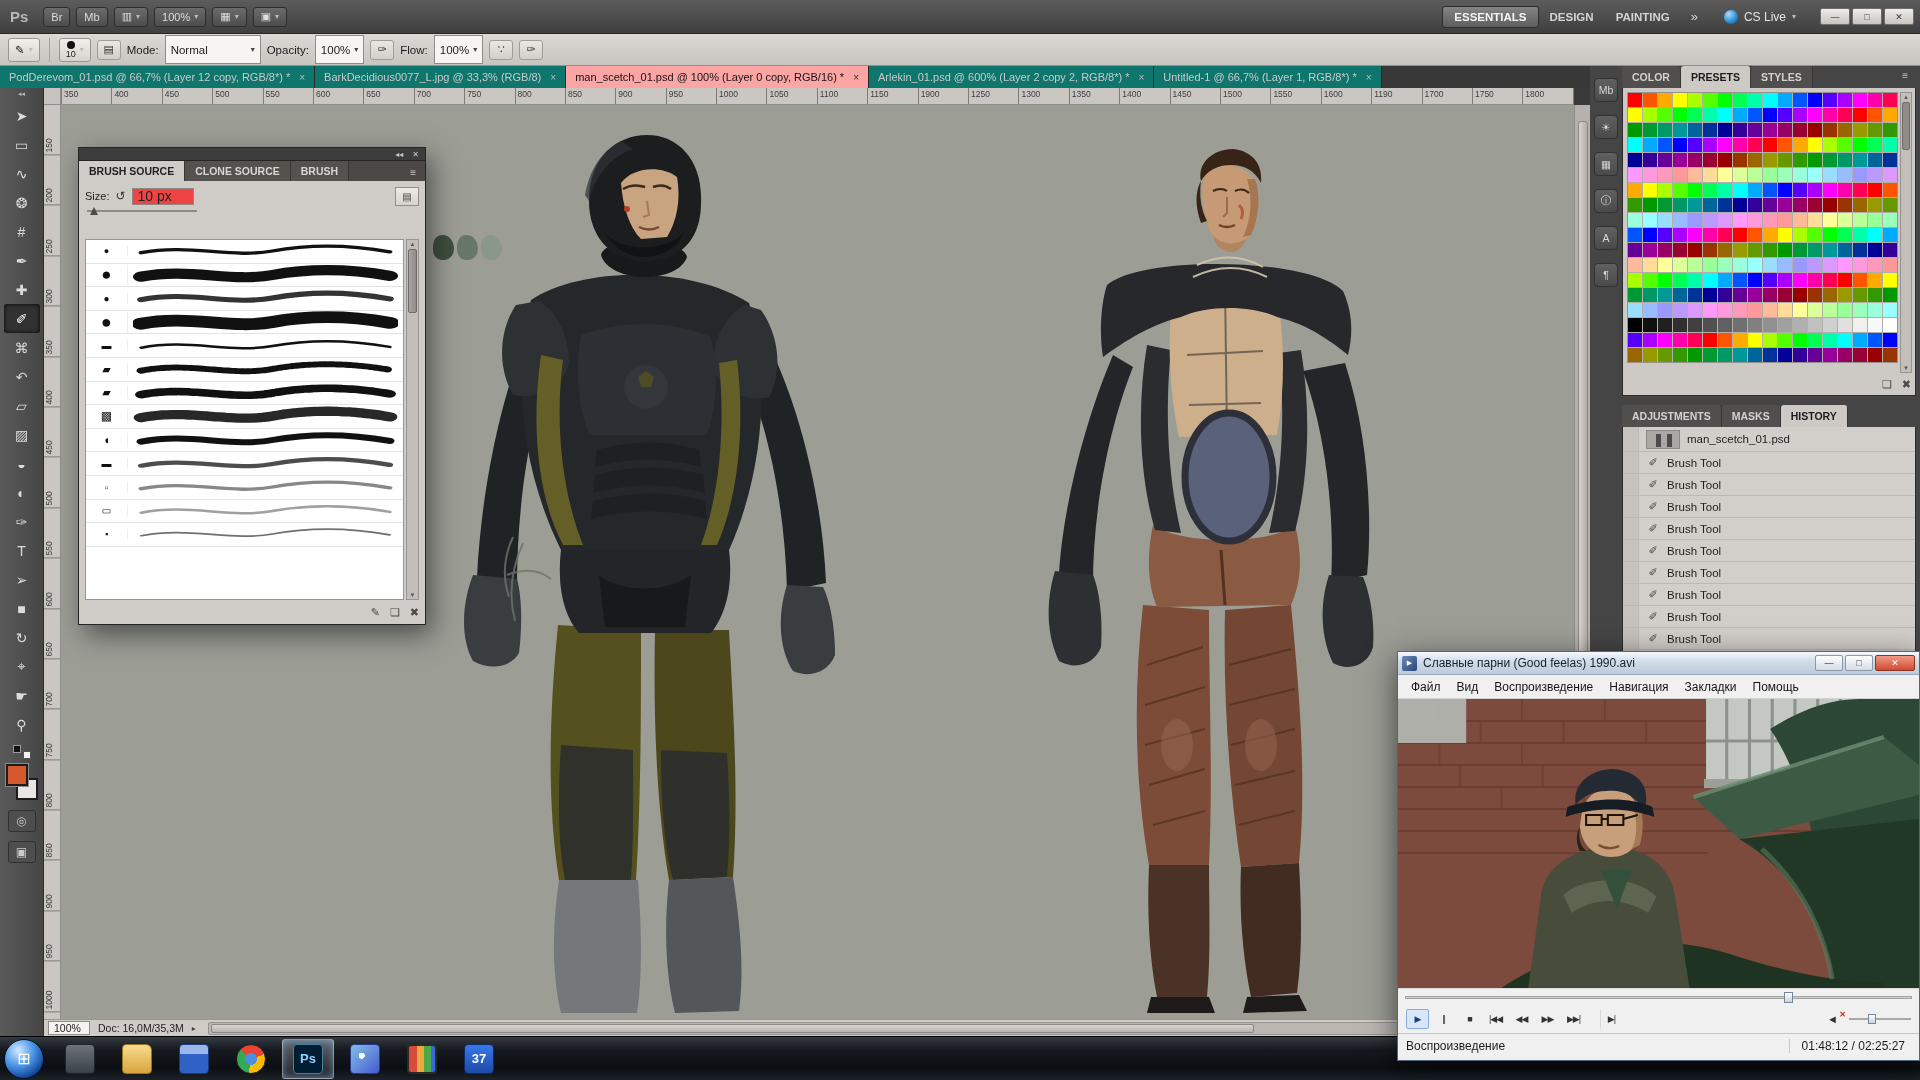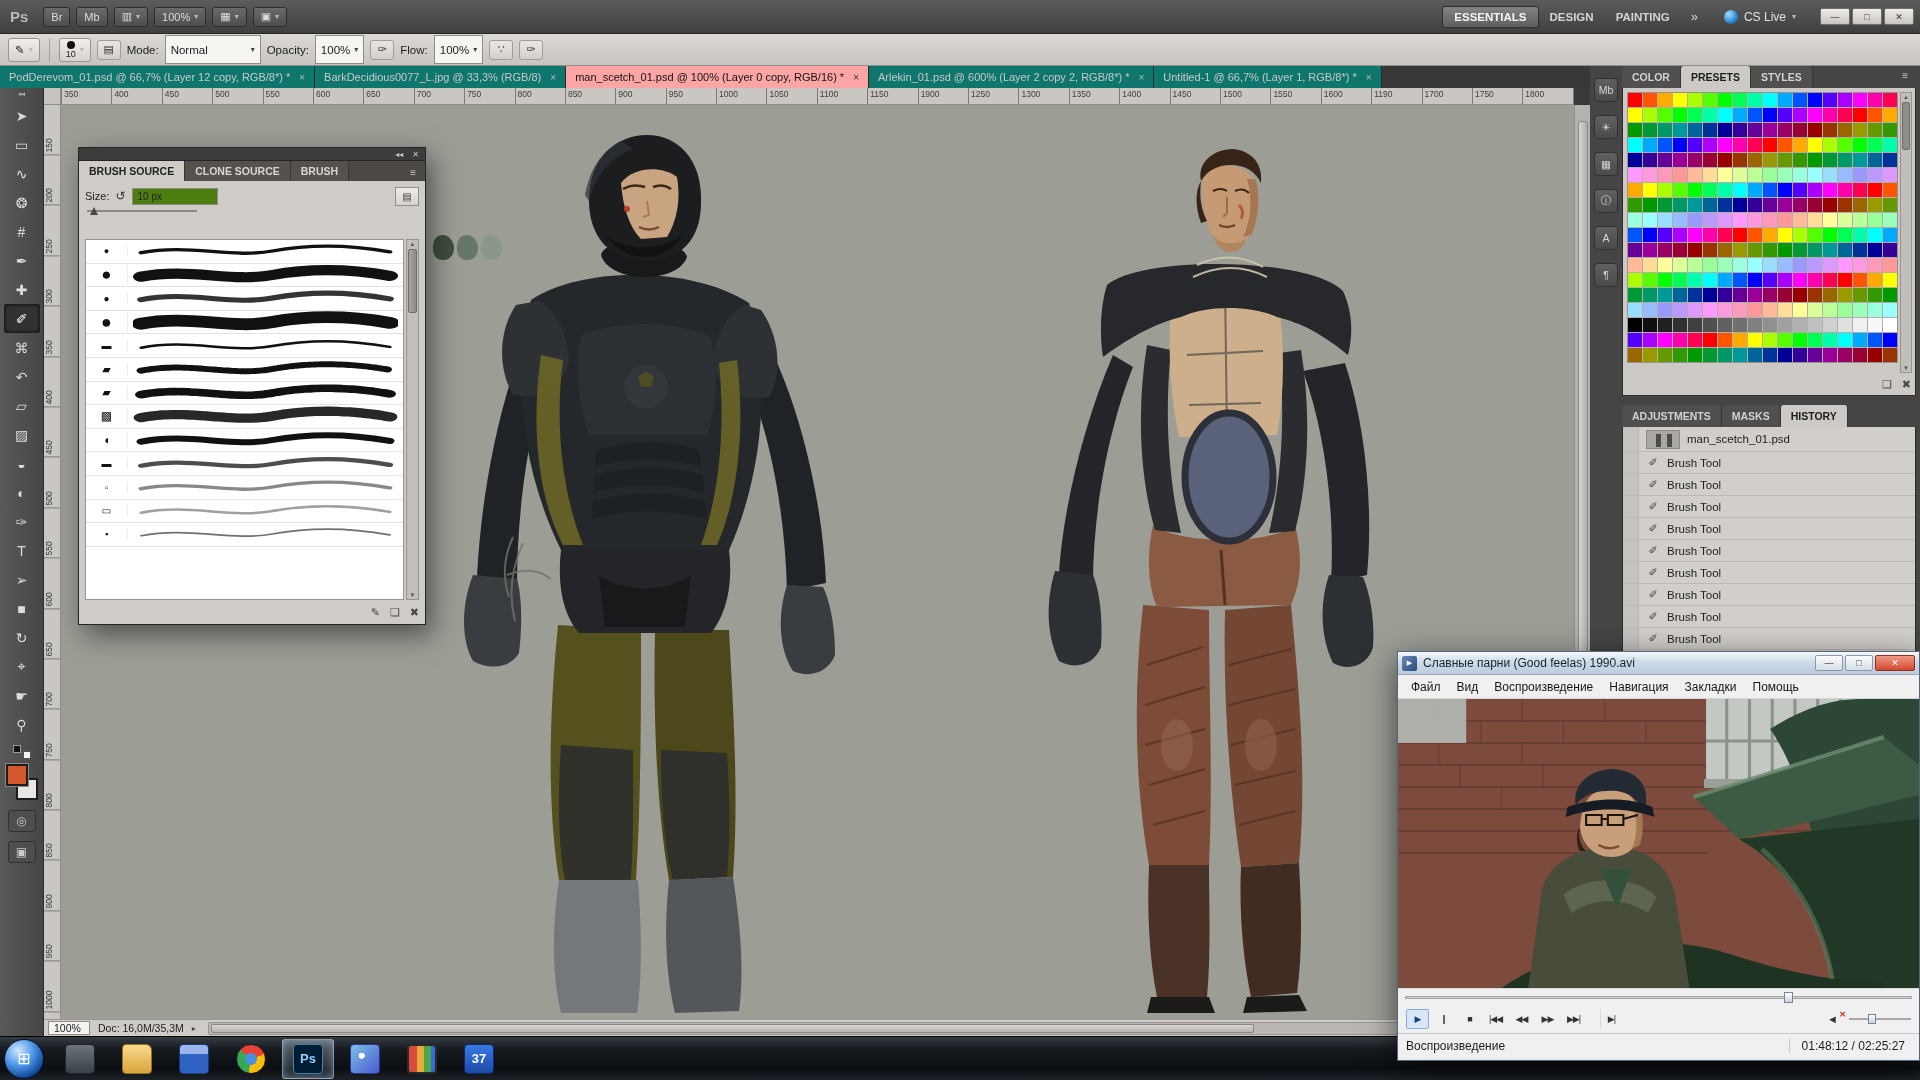--- a/index.html
+++ b/index.html
@@ -60,21 +60,21 @@
   
   .brush-panel{position:absolute;left:17px;top:42px;width:348px;height:478px;z-index:18;box-shadow:6px 10px 26px rgba(0,0,0,.5)}
   .bp-header{height:14px;background:#3c3c3c;border:1px solid #252525;display:flex;justify-content:flex-end;align-items:center;gap:9px;padding:0 6px;color:#c9c9c9;font-size:8px}
   .bp-tabs{height:20px;background:#4b4845;display:flex;align-items:flex-end;border-left:1px solid #252525;border-right:1px solid #252525}
   .bp-tab{height:20px;padding:0 10px;font-size:10.5px;font-weight:bold;color:#d8d6d3;background:#55524e;display:flex;align-items:center;border-right:1px solid #393734}
   .bp-tab.active{background:#cfccc8;color:#222}
   .bp-menu{margin-left:auto;color:#c9c9c9;font-size:10px;padding:0 6px}
   .bp-body{position:absolute;top:34px;bottom:0;left:0;right:0;background:#cfccc8;border:1px solid #252525;border-top:none;padding:5px 6px}
   .bp-size-row{display:flex;align-items:center;gap:6px;font-size:11px;color:#222;height:20px}
   .bp-reset{font-size:12px;color:#333}
-  .bp-input{background:#4d7c0f;border:1px solid #8d8984;height:17px;width:86px;padding:0 5px;font-size:10px;display:flex;align-items:center}
+  .bp-input{background:#ef4444;border:1px solid #8d8984;height:17px;width:62px;padding:0 5px;font-size:14px;display:flex;align-items:center}
   .bp-tglbtn{width:24px;height:19px;border:1px solid #918d88;background:linear-gradient(#efece8,#d6d3cf);display:flex;align-items:center;justify-content:center;font-size:10px;color:#444;margin-left:auto}
   .bp-slider{position:relative;width:110px;height:10px;margin:0 0 3px 2px}
   .bp-slider .track{position:absolute;left:0;right:0;top:4px;height:2px;background:#8d8984}
   .bp-slider .thumb{position:absolute;left:3px;top:1px;width:0;height:0;border-left:4px solid transparent;border-right:4px solid transparent;border-bottom:8px solid #4a4a4a}
   .bp-list{position:absolute;left:6px;right:21px;top:58px;bottom:24px;background:#fff;border:1px solid #979390;overflow:hidden}
   .bp-row{height:23.6px;display:flex;align-items:center;border-bottom:1px solid #e6e3df}
   .bp-tip{flex:0 0 42px;display:flex;align-items:center;justify-content:center;color:#111;border-right:1px solid #efede9}
   .bp-stroke{flex:1;height:22px;margin:0 5px}
   .bp-scroll{position:absolute;right:6px;top:58px;bottom:24px;width:13px;background:#c2bfbb;border:1px solid #979390;display:flex;flex-direction:column;align-items:center;font-size:6px;color:#555;padding:1px}
   .sb-thumb{width:9px;height:64px;background:linear-gradient(90deg,#a8a5a2,#8e8b88);border:1px solid #6f6c69;border-radius:2px;margin:2px 0 auto 0}

